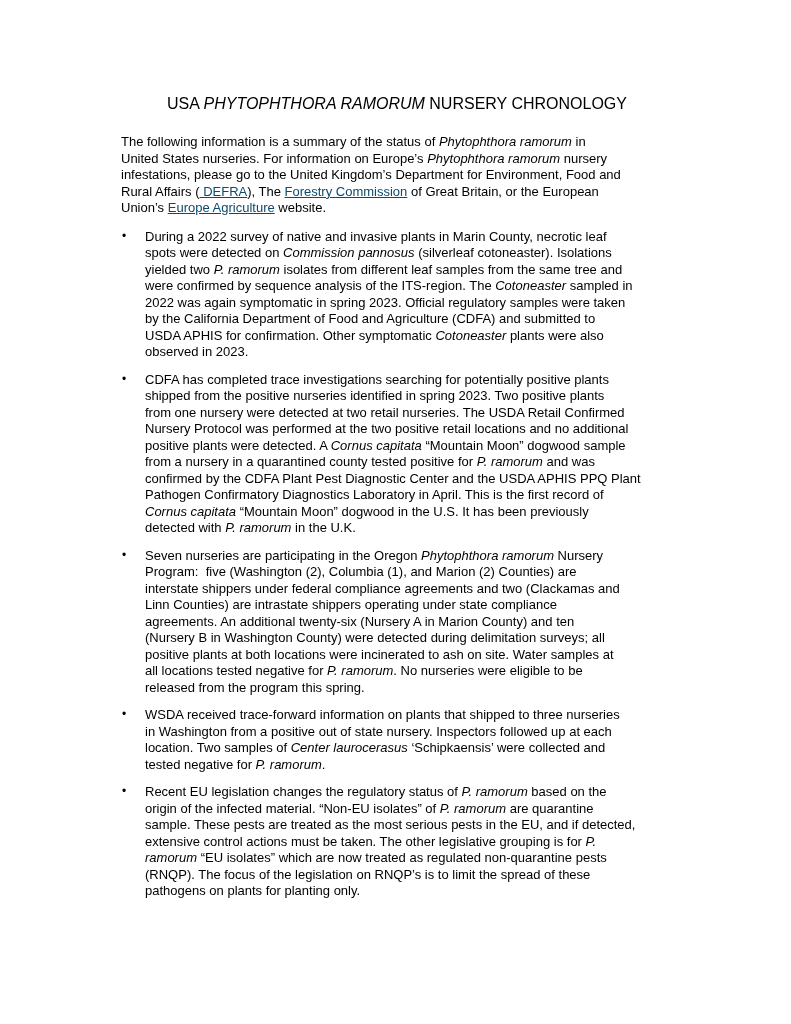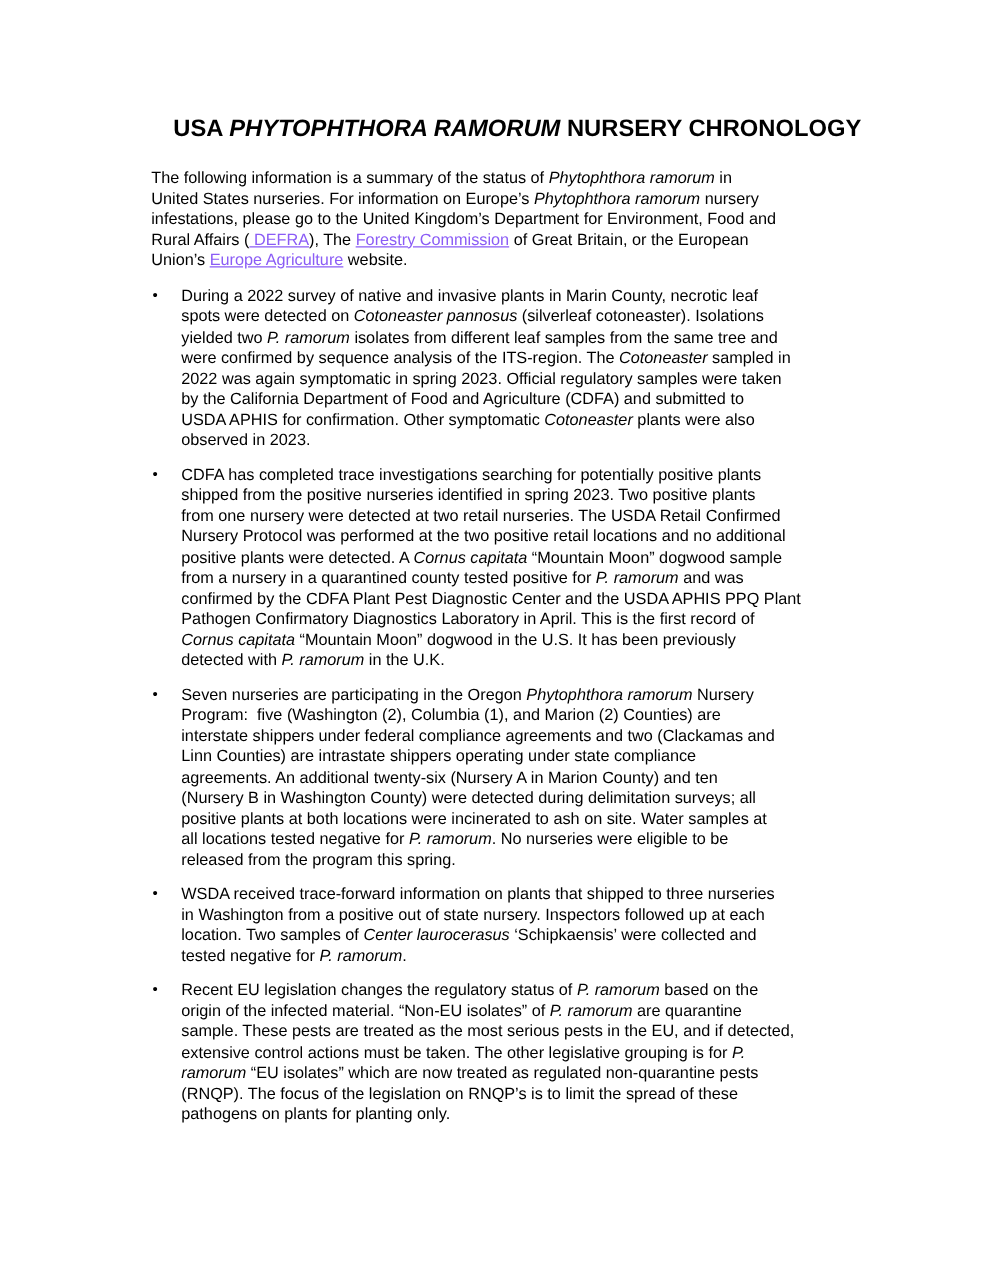--- a/index.html
+++ b/index.html
@@ -16,23 +16,23 @@
     overflow: hidden;
   }
   .content {
     position: absolute;
     left: 105px;
     top: 95px;
     width: 584px;
   }
   .doc-title {
     margin: 0 0 22px 0;
-    text-align: right;
-    font-size: 19px;
-    font-weight: bold;
+    text-align: center;
+    font-size: 16px;
+    font-weight: normal;
     line-height: 17px;
     white-space: pre-wrap;
   }
   .intro {
     margin: 0 0 12px 16px;
     white-space: pre-wrap;
   }
   .section-heading {
     margin: 0;
     font-weight: bold;
@@ -49,21 +49,21 @@
     white-space: pre-wrap;
   }
   ul.bullets li .marker {
     position: absolute;
     left: 17px;
     top: -1px;
     font-size: 12px;
   }
   .it { font-style: italic; }
   a.doc-link {
-    color: #8b5cf6;
+    color: #0c4a6e;
     text-decoration: underline;
     cursor: pointer;
   }
 </style>
 </head>
 <body>
 
 <div class="page">
   <div class="content">
 
@@ -71,21 +71,21 @@
 
     <p class="intro"><span>The following information is a summary of the status of </span><span class="it">Phytophthora ramorum</span><span> in
 United States nurseries. For information on Europe’s </span><span class="it">Phytophthora ramorum</span><span> nursery
 infestations, please go to the United Kingdom’s Department for Environment, Food and
 Rural Affairs (</span><a class="doc-link" href="#"> DEFRA</a><span>), The </span><a class="doc-link" href="#">Forestry Commission</a><span> of Great Britain, or the European
 Union’s </span><a class="doc-link" href="#">Europe Agriculture</a><span> website.</span></p>
 
 
     <ul class="bullets">
         <li><span class="marker">•</span><span>During a 2022 survey of native and invasive plants in Marin County, necrotic leaf
-spots were detected on </span><span class="it">Cotoneaster pannosus</span><span> (silverleaf cotoneaster). Isolations
+spots were detected on </span><span class="it">Commission pannosus</span><span> (silverleaf cotoneaster). Isolations
 yielded two </span><span class="it">P. ramorum</span><span> isolates from different leaf samples from the same tree and
 were confirmed by sequence analysis of the ITS-region. The </span><span class="it">Cotoneaster</span><span> sampled in
 2022 was again symptomatic in spring 2023. Official regulatory samples were taken
 by the California Department of Food and Agriculture (CDFA) and submitted to
 USDA APHIS for confirmation. Other symptomatic </span><span class="it">Cotoneaster</span><span> plants were also
 observed in 2023.</span></li>
         <li><span class="marker">•</span><span>CDFA has completed trace investigations searching for potentially positive plants
 shipped from the positive nurseries identified in spring 2023. Two positive plants
 from one nursery were detected at two retail nurseries. The USDA Retail Confirmed
 Nursery Protocol was performed at the two positive retail locations and no additional

